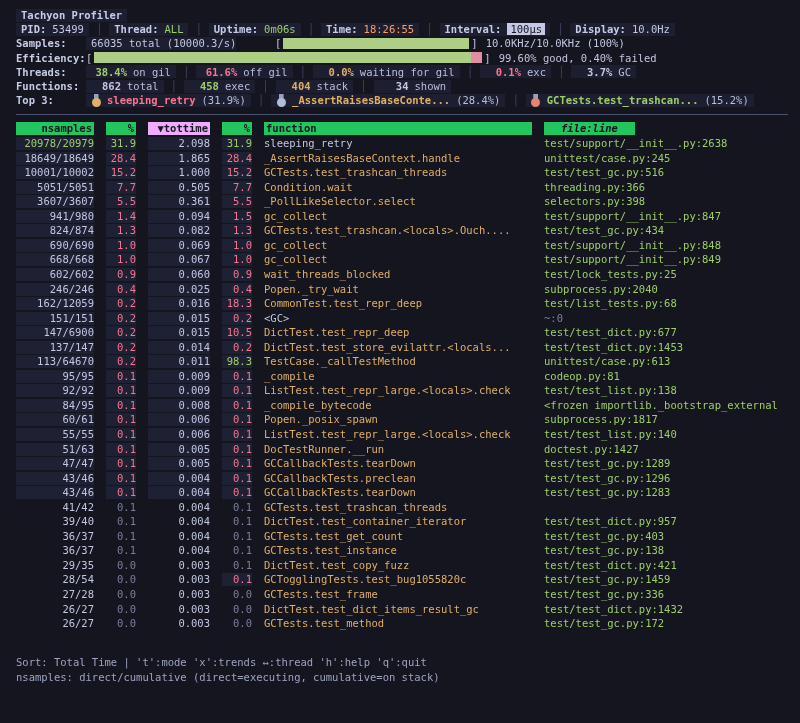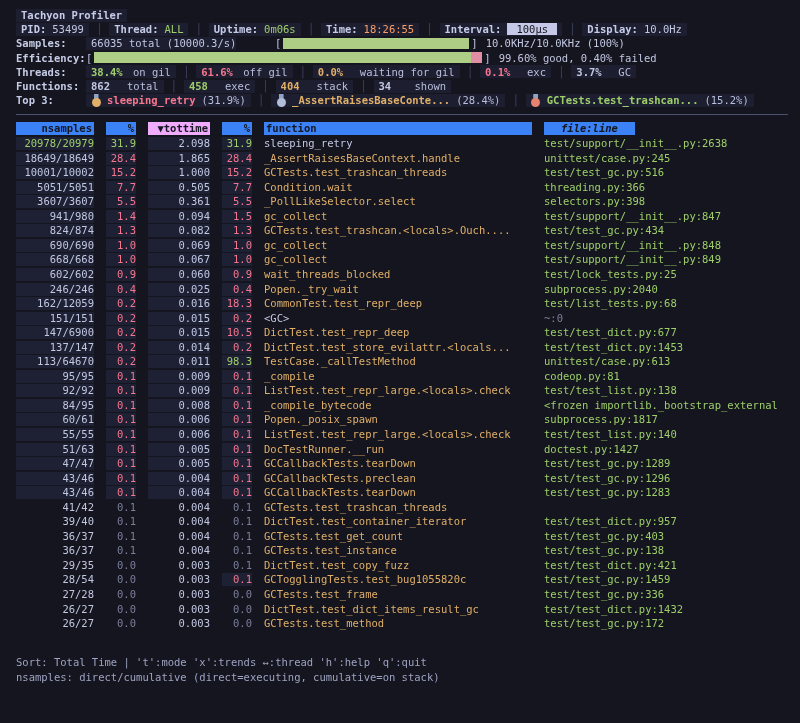--- a/index.html
+++ b/index.html
@@ -10,22 +10,22 @@
     font-size:10.5px;
   }
   .screen{padding:8px 12px 0 16px;}
   .line{display:flex;align-items:center;height:14.2px;white-space:pre;}
   .chip{background:#1d1f31;padding:0 5px;display:inline-flex;align-items:center;height:13px;white-space:pre;}
   .lblb{font-weight:bold;color:#c6cce8;}
   .lbl{font-weight:bold;color:#c6cce8;width:70px;flex:0 0 70px;}
   .sep{color:#3d4466;margin:0 7px;}
   .cg{color:#9ece6a}.cp{color:#f7768e}.cy{color:#e0af68}.cl{color:#c2c7e2}
   .cd{color:#7b7f9c}.co{color:#ff9e64}
-  .chl{background:#c5c8e6;color:#15161f;padding:0 9px;}
-  .vnum{display:inline-block;text-align:left;}
+  .chl{background:#c5c8e6;color:#15161f;padding:0 3px;}
+  .vnum{display:inline-block;text-align:right;}
   .v36{width:36px}.v30{width:30px}
   .sg-text{margin-left:6px;color:#b9bedc;}
   .bracket{color:#c2c7e2;}
   .bar{display:inline-flex;height:11px;background:#262a3e;overflow:hidden;margin:0 2px;}
   .samples-bar{width:186px;}
   .eff-bar{width:388px;}
   .fill-good{background:#afce85;height:100%;}
   .fill-bad{background:#e18da4;height:100%;}
   .mtext{margin-left:8px;color:#c2c7e2;}
   .medal{width:10px;height:13px;position:relative;display:inline-block;margin-right:6px;flex:0 0 10px;}
@@ -33,21 +33,21 @@
     clip-path:polygon(0 0,100% 0,100% 100%,50% 65%,0 100%);}
   .medal::after{content:"";position:absolute;bottom:0;left:.5px;width:9px;height:9px;border-radius:50%;}
   .medal-gold::after{background:#e0af68;}
   .medal-silver::after{background:#b3bcd9;}
   .medal-bronze::after{background:#e8836f;}
   .top3-name{font-weight:bold;}
   .top3-pct{margin-left:6px;color:#b9bedc;}
   .divider{border-top:1px solid #4a516e;margin:7px 0 5px 0;width:772px;}
   .t-grid{display:grid;grid-template-columns:78px 30px 62px 30px 268px 1fr;column-gap:12px;align-items:center;}
   .t-header{height:16px;}
-  .hc{background:#3b82f6;color:#15161f;font-weight:bold;height:13px;line-height:13px;padding:0 2px;}
+  .hc{background:#22c55e;color:#15161f;font-weight:bold;height:13px;line-height:13px;padding:0 2px;}
   .hc-num{text-align:right;}
   .hc-tot{background:#f0abfc;}
   .hc-file{justify-self:start;padding:0 17px;font-style:italic;}
   .t-row{height:14.55px;}
   .c{white-space:pre;overflow:hidden;height:13px;line-height:13px;}
   .num{text-align:right;}
   .cellbg{background:#1e2034;}
   .footer{margin-top:24px;color:#9da3c2;}
   .footer .line{height:14.5px;}
 </style>

